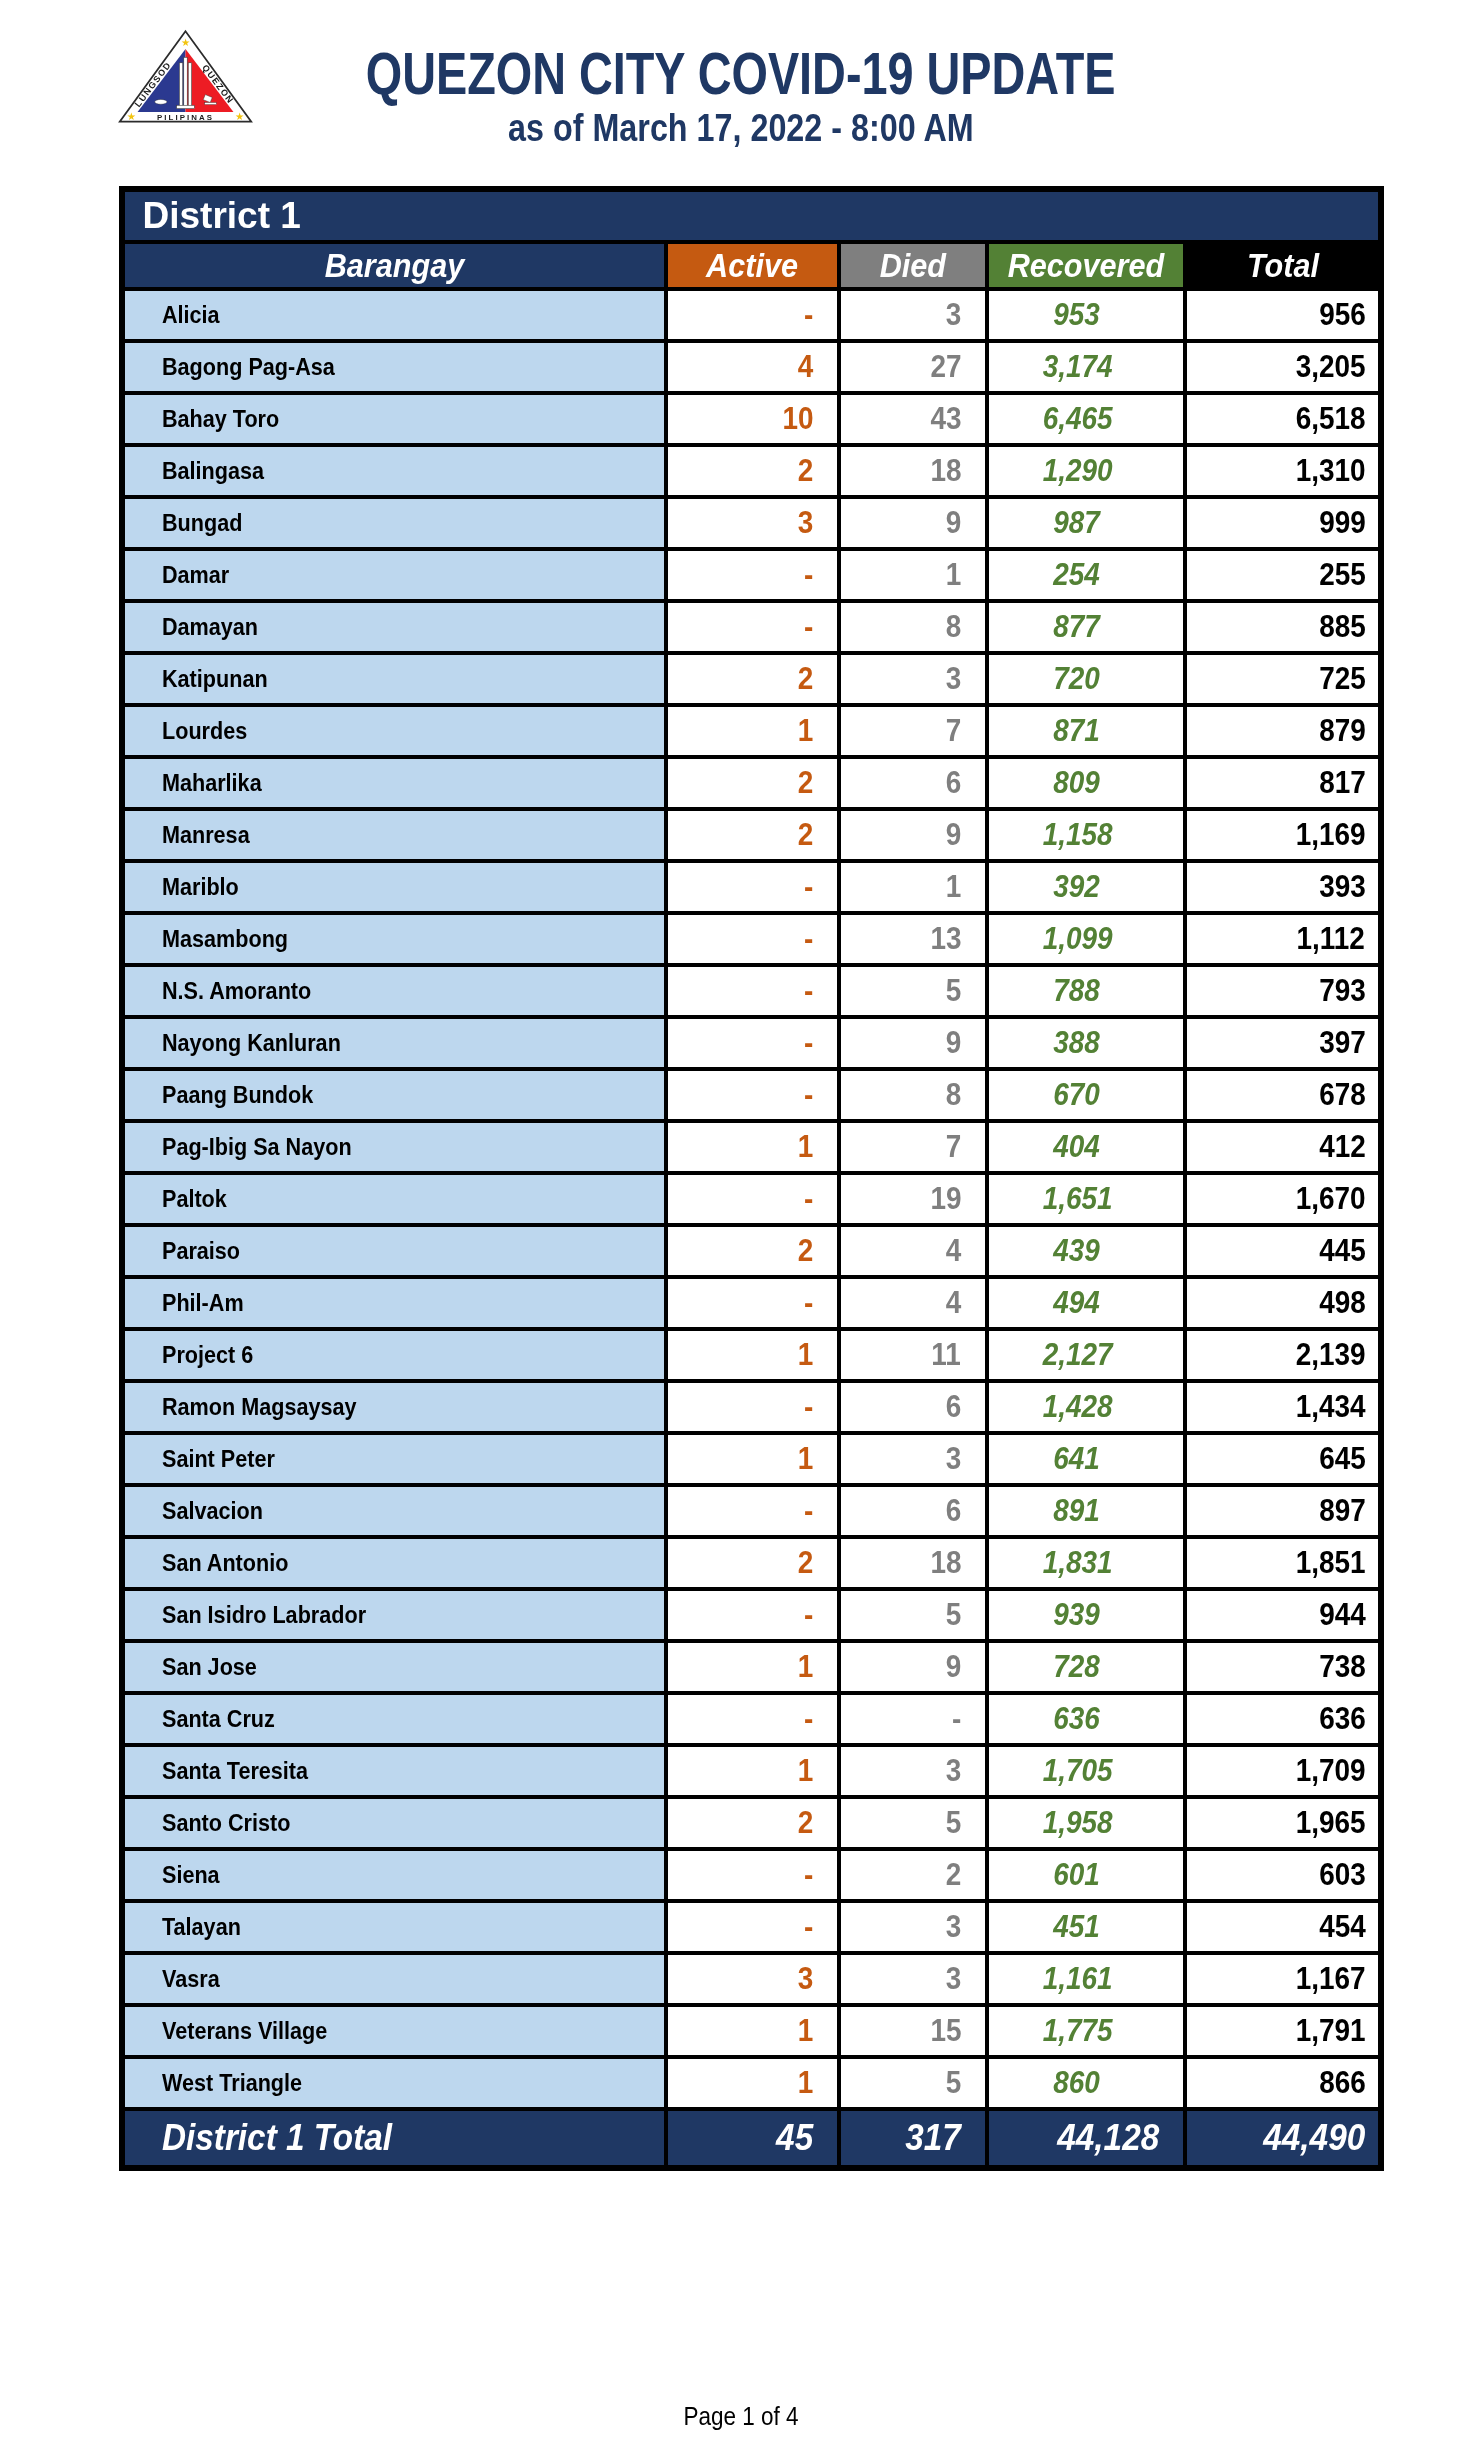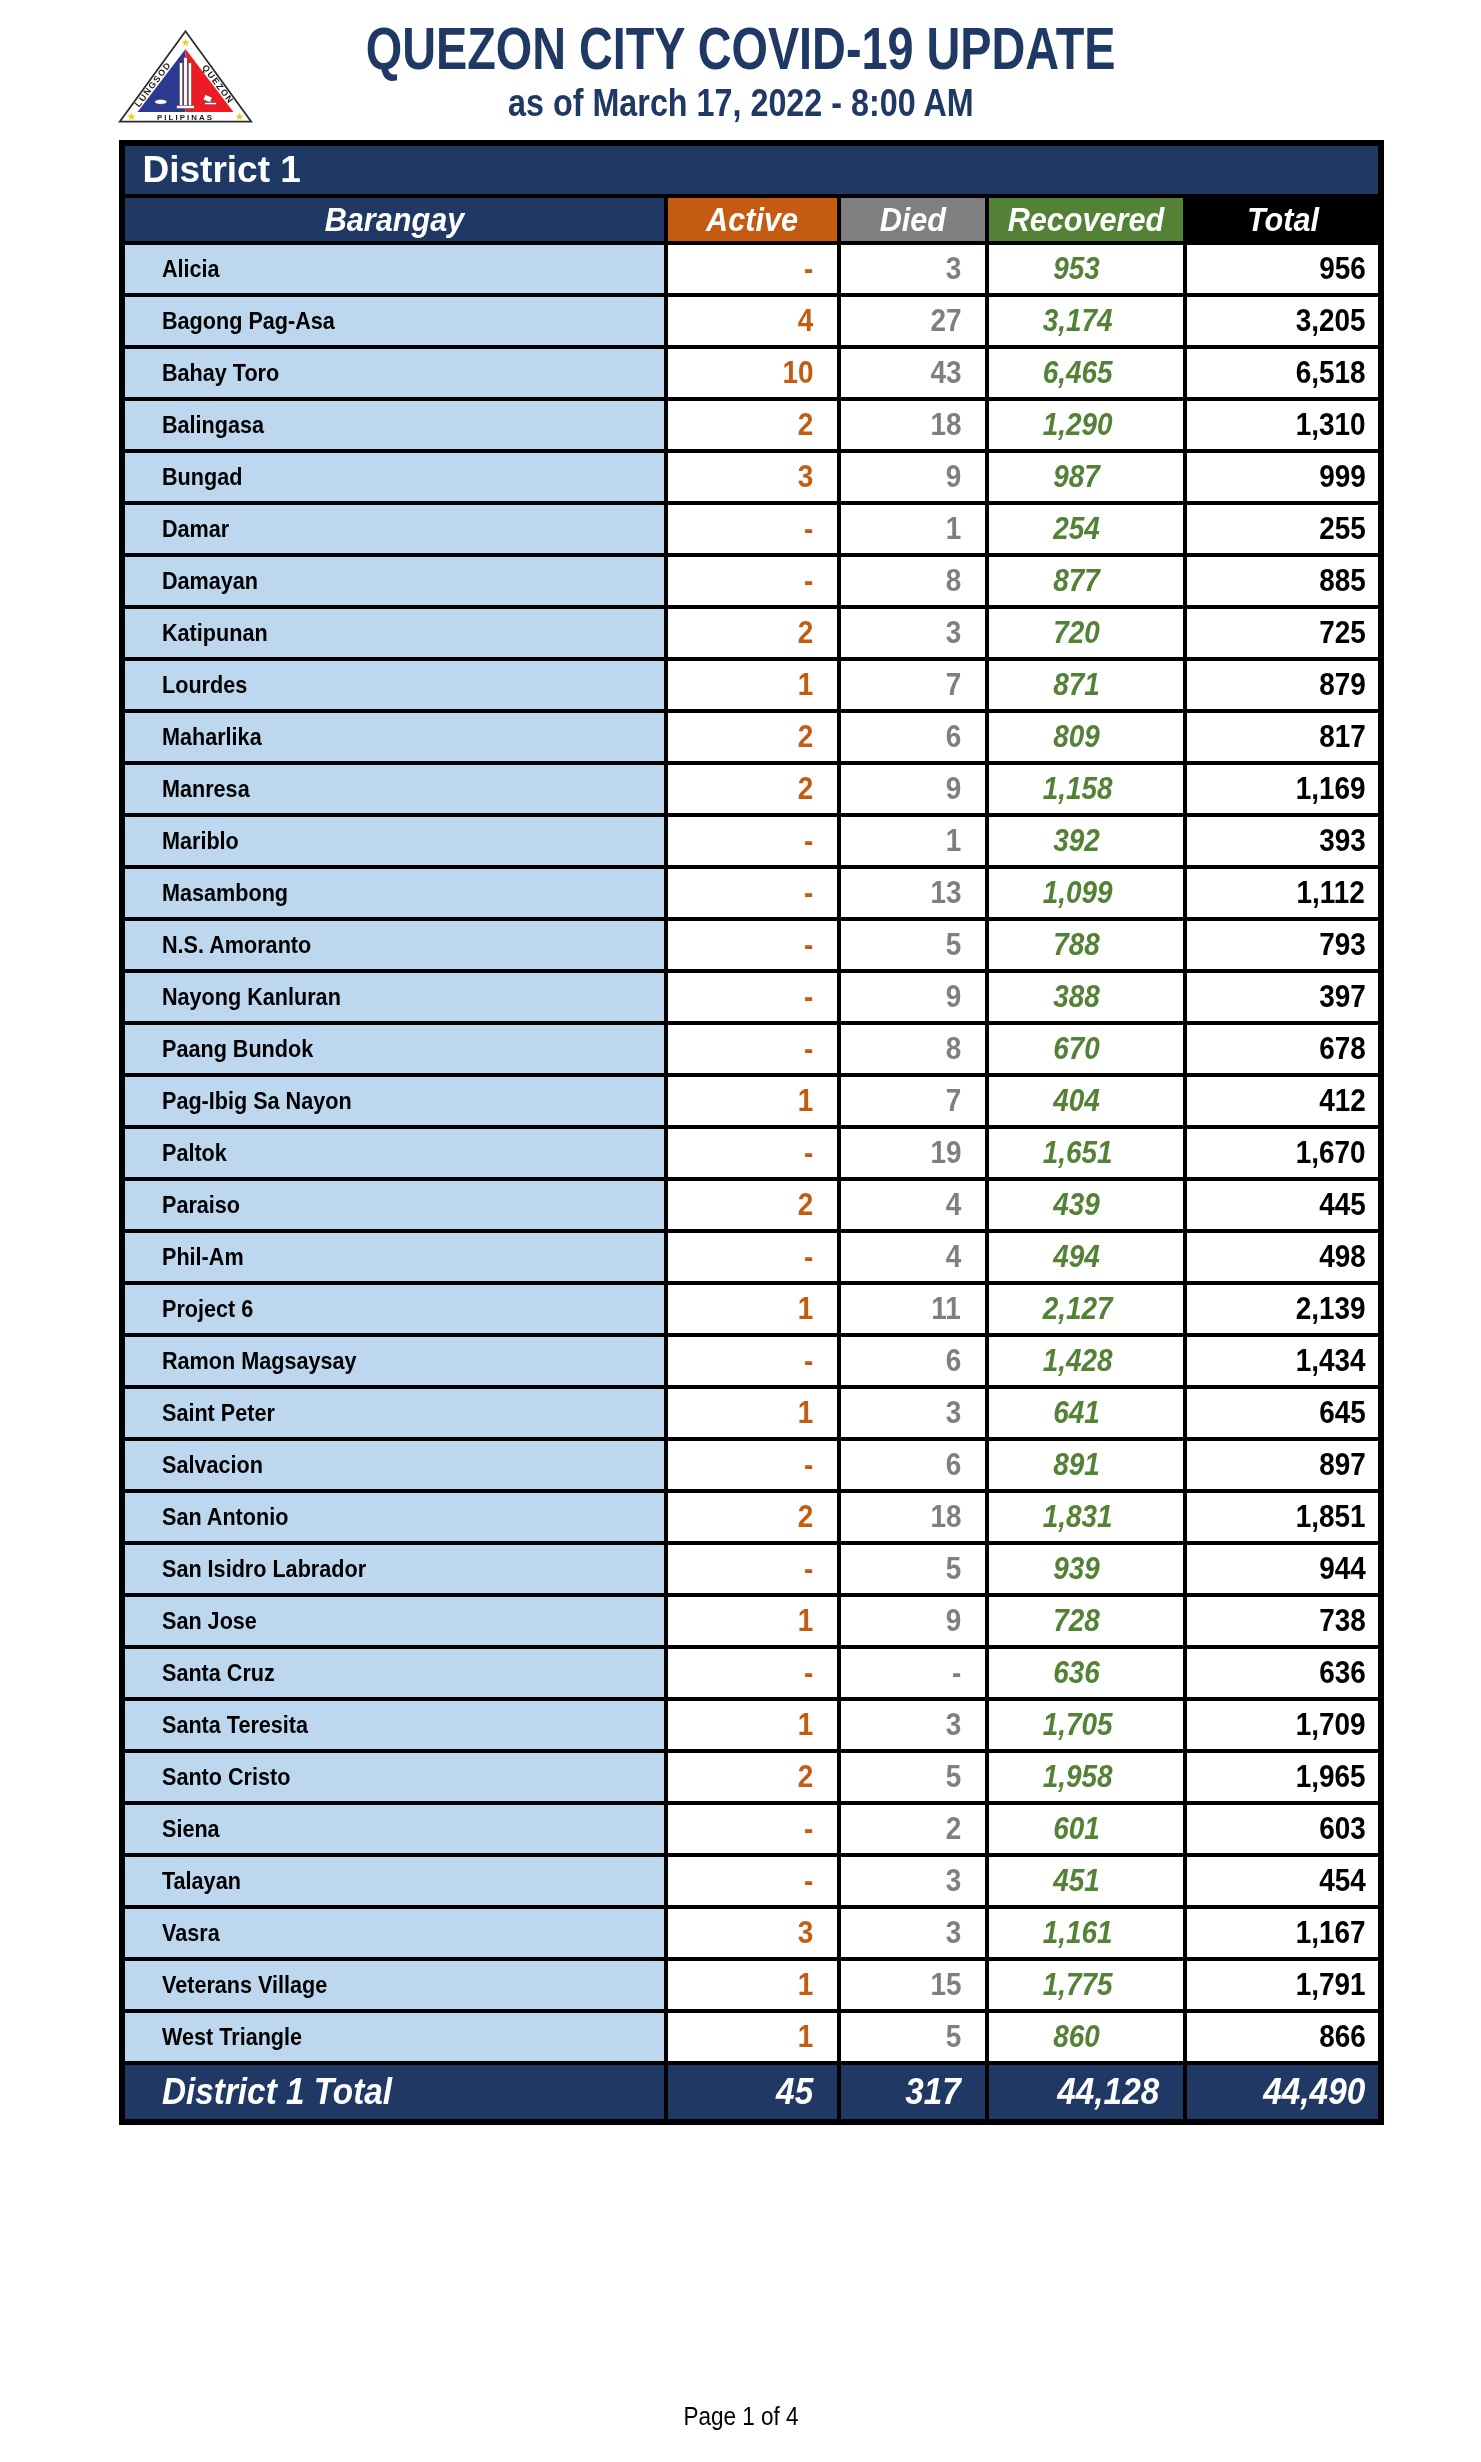--- a/index.html
+++ b/index.html
@@ -1,32 +1,32 @@
 <!DOCTYPE html>
 <html style="font-size:12.7px"><head>
 <meta charset="utf-8">
 <style>
   html,body{margin:0;padding:0;background:#ffffff;}
   body{width:1482px;height:2462px;font-family:"Liberation Sans",sans-serif;position:relative;}
   .page{position:relative;width:1482px;height:2462px;background:#fff;overflow:hidden;}
 
   
   .logo{position:absolute;left:117px;top:27px;width:137px;height:99px;}
-  .titles{padding-top:18px;text-align:center;}
+  .titles{padding-top:43px;text-align:center;}
   .title{margin:0;color:#1F3864;font-size:60px;font-weight:bold;line-height:1.02;white-space:nowrap;}
   .subtitle{margin:4.8px 0 0 0;color:#1F3864;font-size:38px;font-weight:bold;line-height:1.05;white-space:nowrap;}
   .cx{display:inline-block;white-space:nowrap;}
   .cx.t1{transform:scaleX(.78);transform-origin:50% 50%;}
   .cx.t2{transform:scaleX(.85);transform-origin:50% 50%;}
   .cx.l{transform:scaleX(.90);transform-origin:0 50%;}
   .cx.r{transform:scaleX(.90);transform-origin:100% 50%;}
   .cx.c{transform:scaleX(.90);transform-origin:50% 50%;}
 
   
-  table.covid{border-collapse:collapse;table-layout:fixed;width:1260px;margin:16px 0 0 119px;border:6.4px solid #000;}
+  table.covid{border-collapse:collapse;table-layout:fixed;width:1260px;margin:37px 0 0 119px;border:6.4px solid #000;}
   th,td{border:4px solid #000;overflow:hidden;}
   th.district{background:#1F3864;color:#fff;text-align:left;font-size:37px;font-weight:bold;height:48px;padding:0 0 0 17.5px;}
   tr.cols th{font-style:italic;font-weight:bold;color:#fff;font-size:34px;height:43px;text-align:center;padding:0;}
   .h-brgy{background:#1F3864;}
   .h-active{background:#C55A11;}
   .h-died{background:#7F7F7F;}
   .h-recovered{background:#538135;}
   .h-total{background:#000000;}
   tbody td{height:48px;font-weight:bold;font-size:31px;padding:0;line-height:1;}
   td.c-brgy{background:#BDD7EE;color:#000;text-align:left;padding-left:37px;font-size:24px;}

